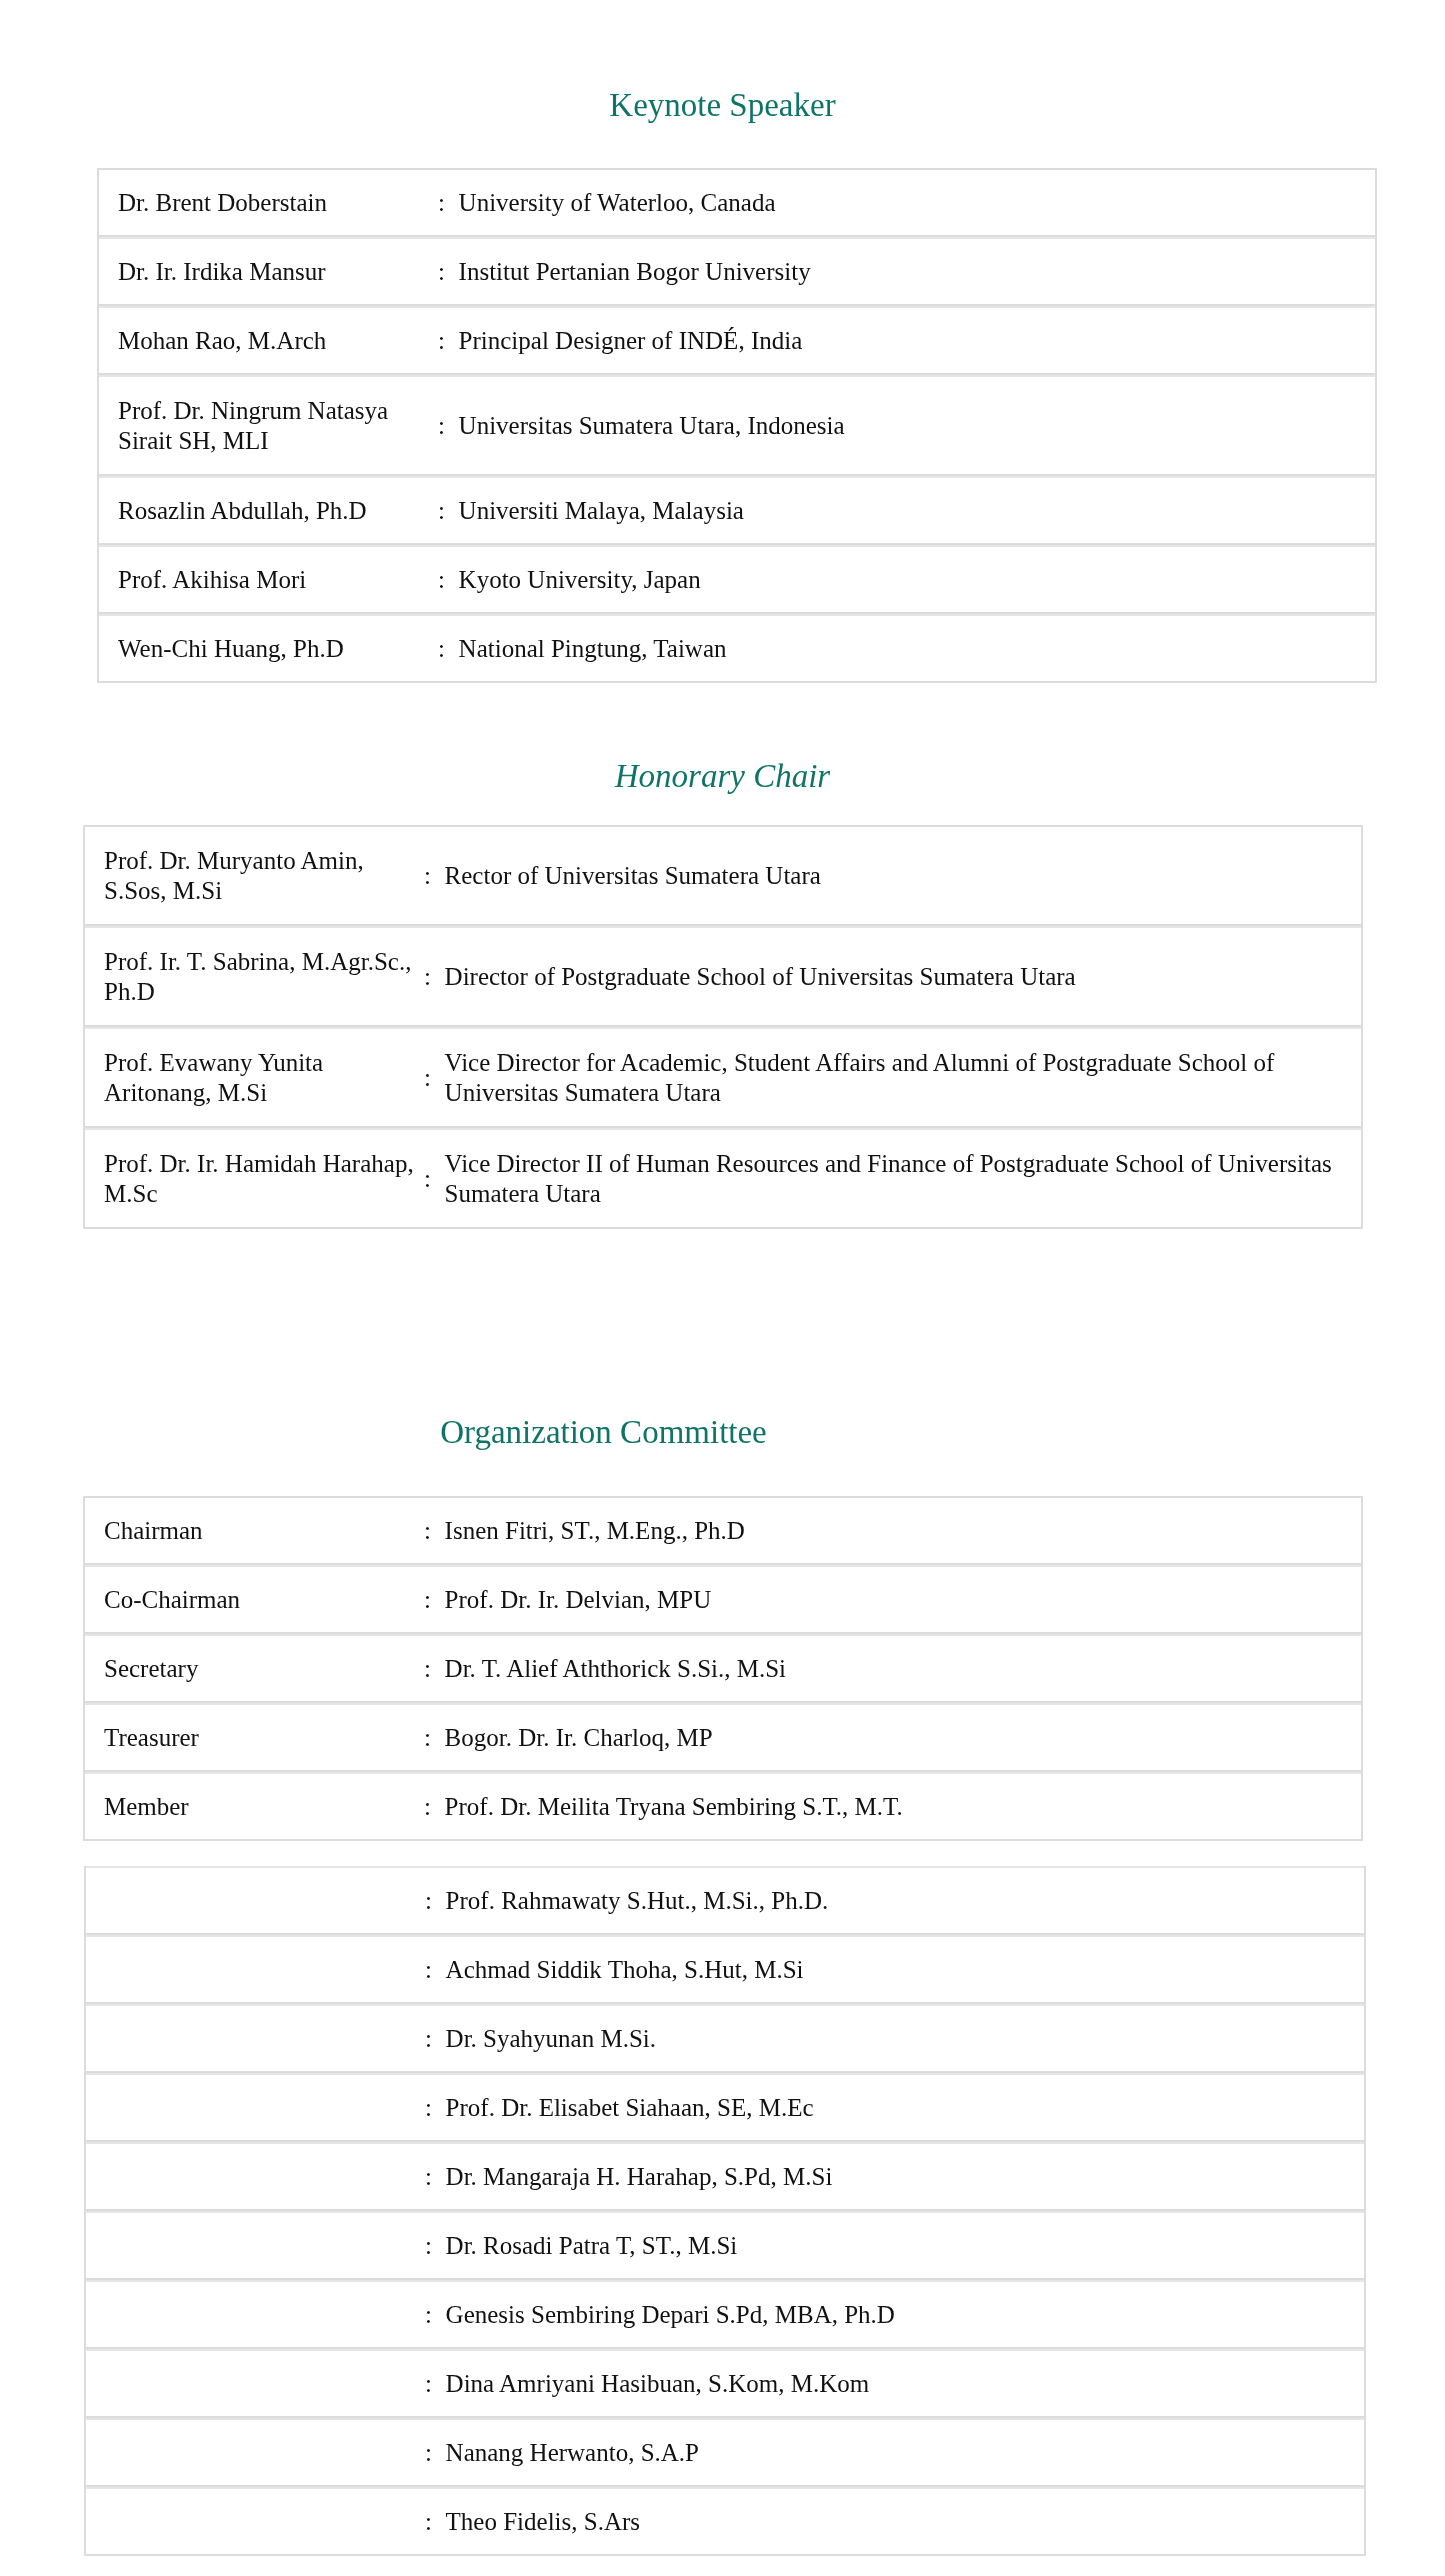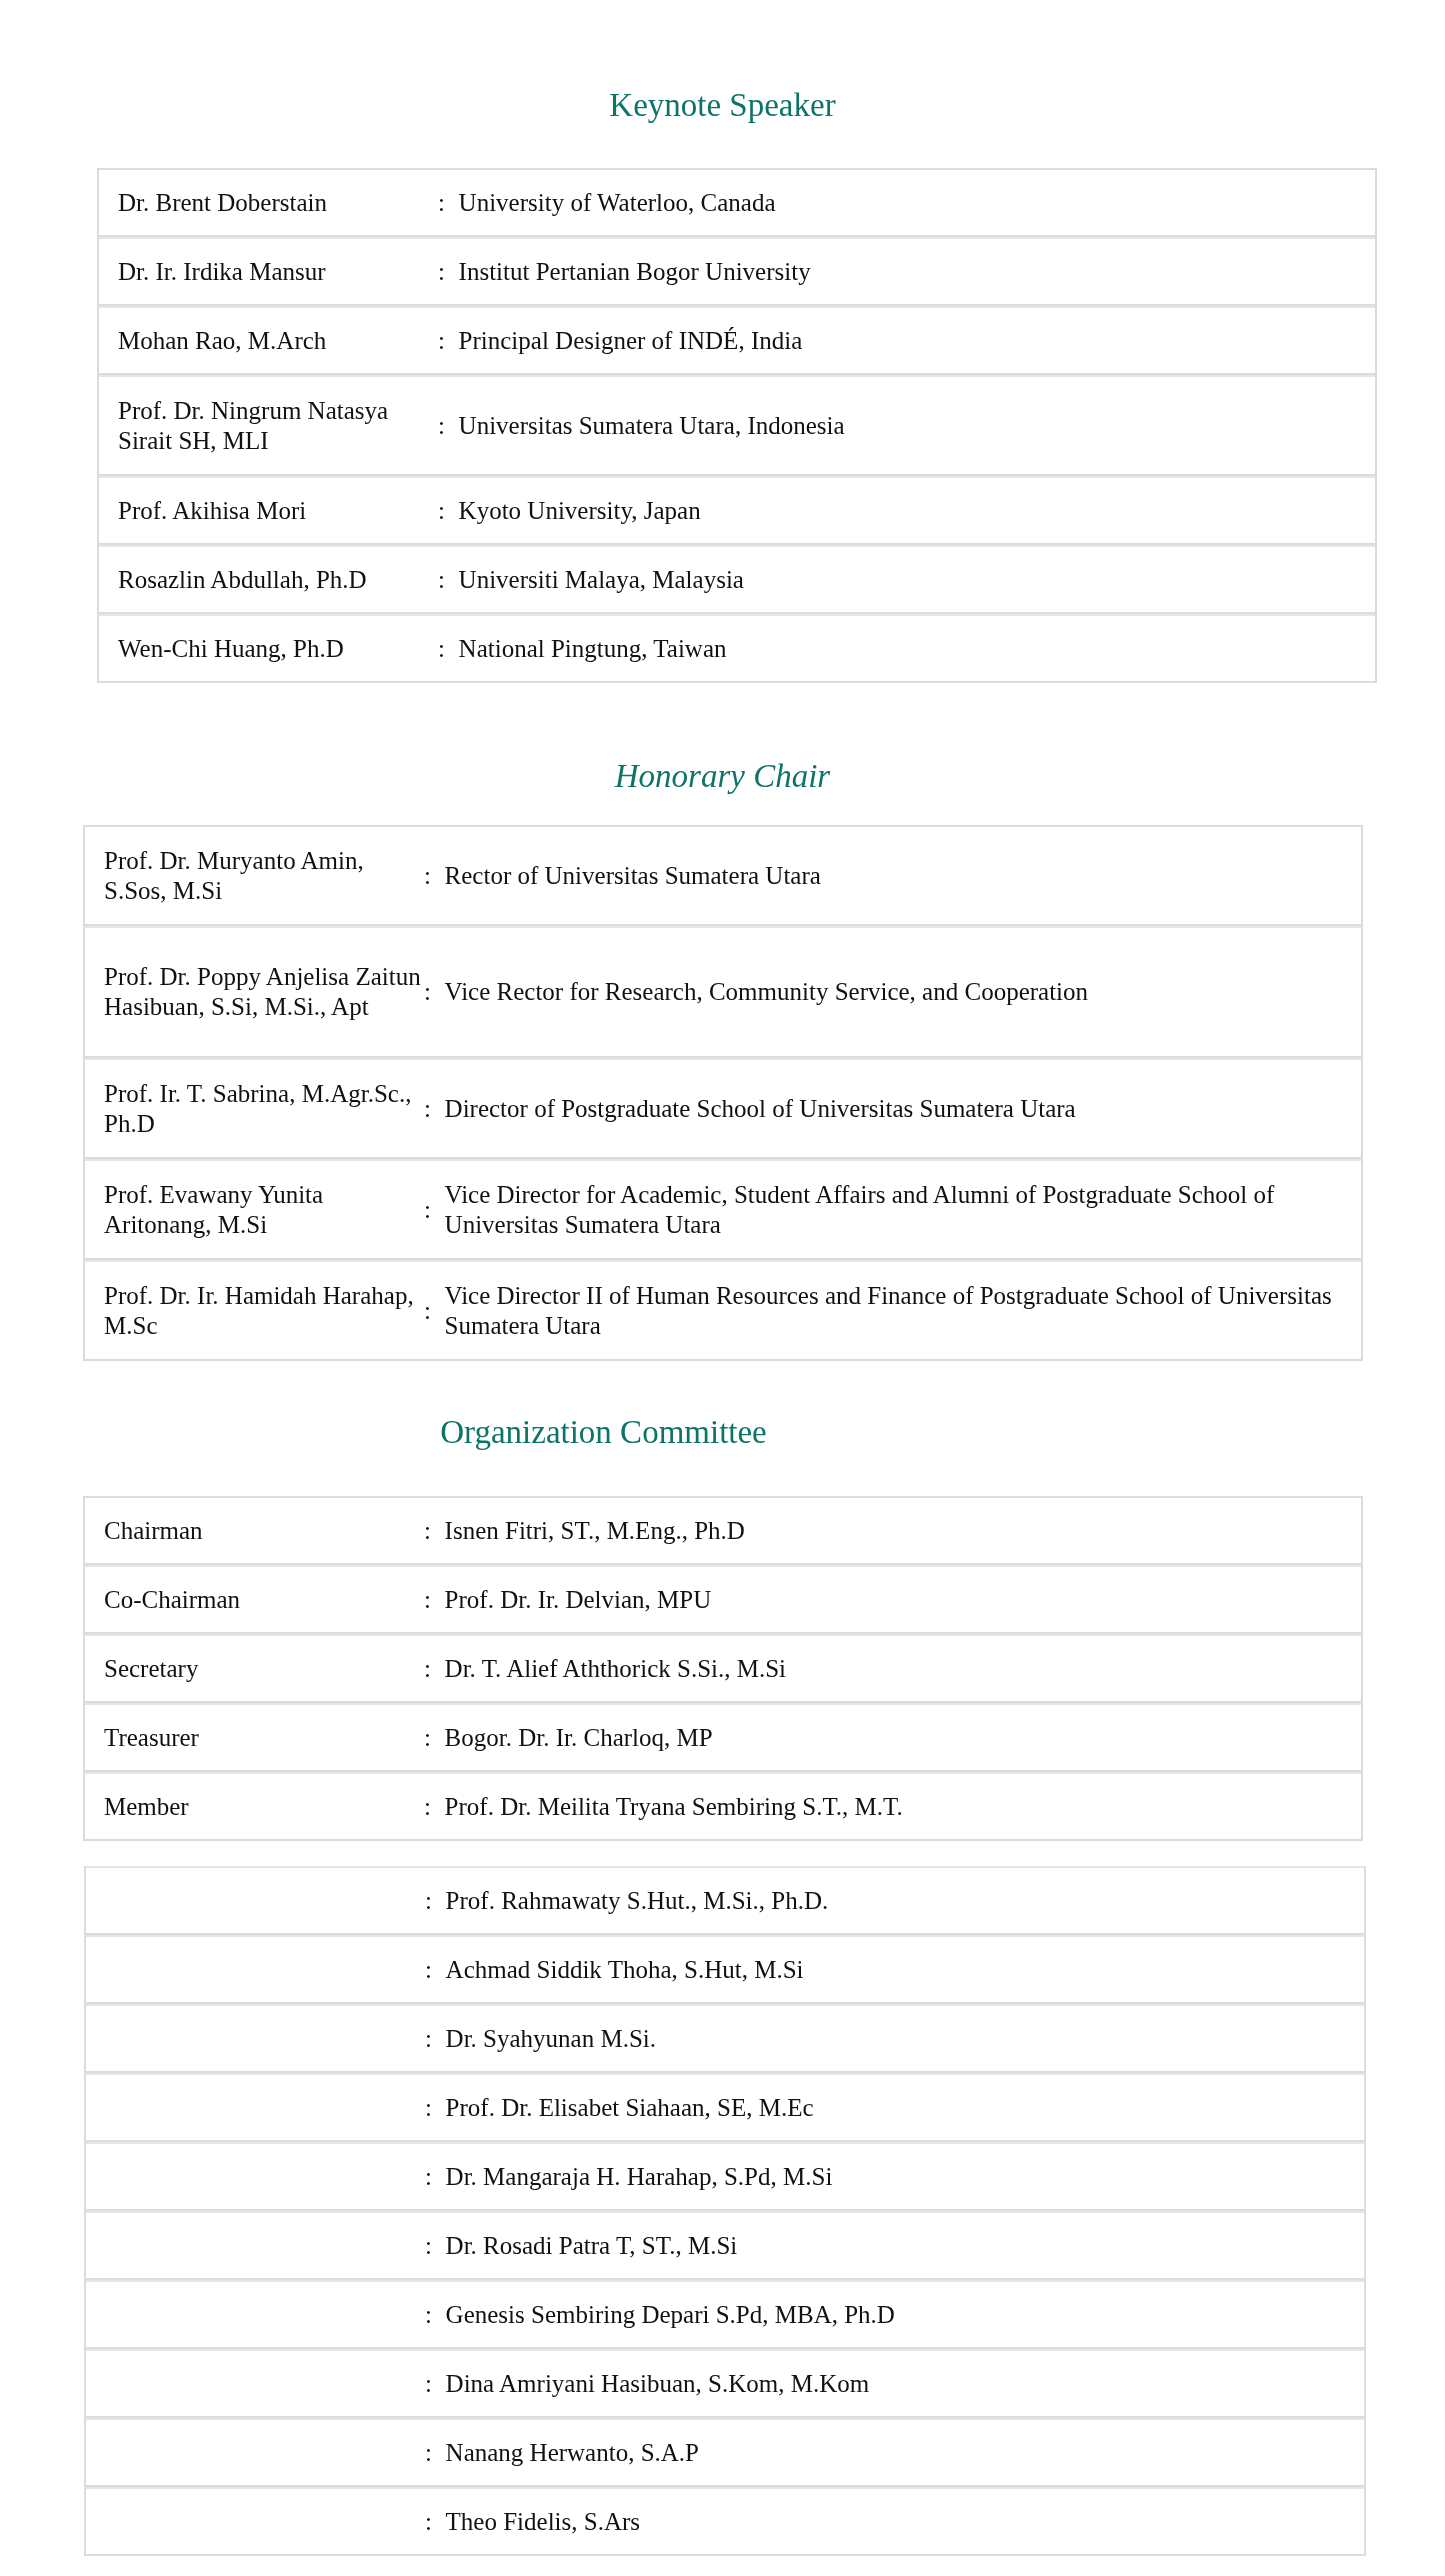--- a/index.html
+++ b/index.html
@@ -83,52 +83,47 @@
         <td class="c-label">Mohan Rao, M.Arch</td>
         <td class="c-colon">:</td>
         <td class="c-value">Principal Designer of INDÉ, India</td>
       </tr>
       <tr class="row-double">
         <td class="c-label">Prof. Dr. Ningrum Natasya Sirait SH, MLI</td>
         <td class="c-colon">:</td>
         <td class="c-value">Universitas Sumatera Utara, Indonesia</td>
       </tr>
       <tr class="row-single">
+        <td class="c-label">Rosazlin Abdullah, Ph.D</td>
+        <td class="c-colon">:</td>
+        <td class="c-value">Universiti Malaya, Malaysia</td>
+      </tr>
+      <tr class="row-single">
         <td class="c-label">Prof. Akihisa Mori</td>
         <td class="c-colon">:</td>
         <td class="c-value">Kyoto University, Japan</td>
-      </tr>
-      <tr class="row-single">
-        <td class="c-label">Rosazlin Abdullah, Ph.D</td>
-        <td class="c-colon">:</td>
-        <td class="c-value">Universiti Malaya, Malaysia</td>
       </tr>
       <tr class="row-single">
         <td class="c-label">Wen-Chi Huang, Ph.D</td>
         <td class="c-colon">:</td>
         <td class="c-value">National Pingtung, Taiwan</td>
       </tr>
     </tbody>
   </table>
 </div>
 
 <h2 class="section-title title-honorary">Honorary Chair</h2>
 <div class="table-wrap tw-honorary">
   <table class="info">
     <tbody>
       <tr class="row-double">
         <td class="c-label">Prof. Dr. Muryanto Amin, S.Sos, M.Si</td>
         <td class="c-colon">:</td>
         <td class="c-value">Rector of Universitas Sumatera Utara</td>
       </tr>
-      <tr class="row-triple">
-        <td class="c-label">Prof. Dr. Poppy Anjelisa Zaitun Hasibuan, S.Si, M.Si., Apt</td>
-        <td class="c-colon">:</td>
-        <td class="c-value">Vice Rector for Research, Community Service, and Cooperation</td>
-      </tr>
       <tr class="row-double">
         <td class="c-label">Prof. Ir. T. Sabrina, M.Agr.Sc., Ph.D</td>
         <td class="c-colon">:</td>
         <td class="c-value">Director of Postgraduate School of Universitas Sumatera Utara</td>
       </tr>
       <tr class="row-double">
         <td class="c-label">Prof. Evawany Yunita Aritonang, M.Si</td>
         <td class="c-colon">:</td>
         <td class="c-value">Vice Director for Academic, Student Affairs and Alumni of Postgraduate School of Universitas Sumatera Utara</td>
       </tr>

